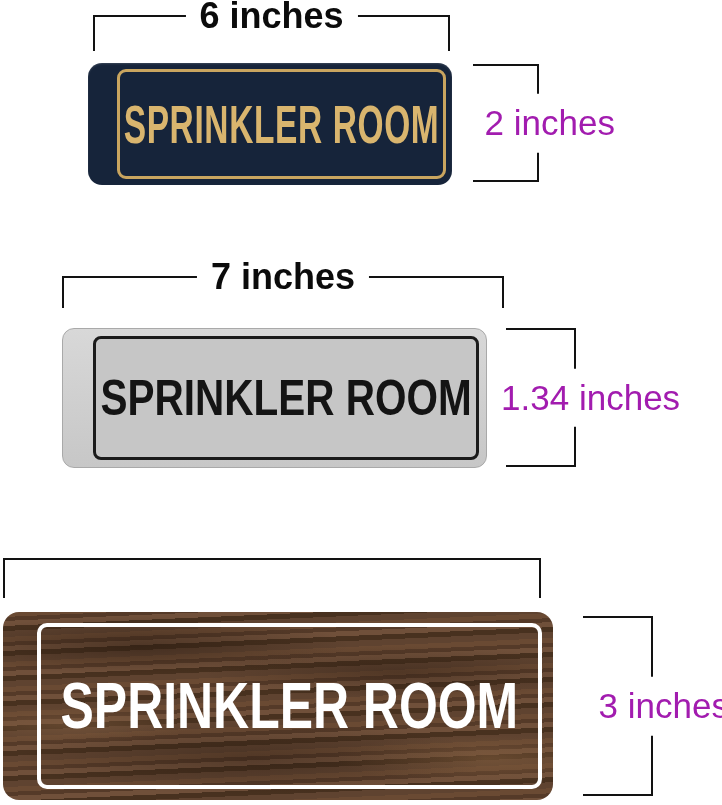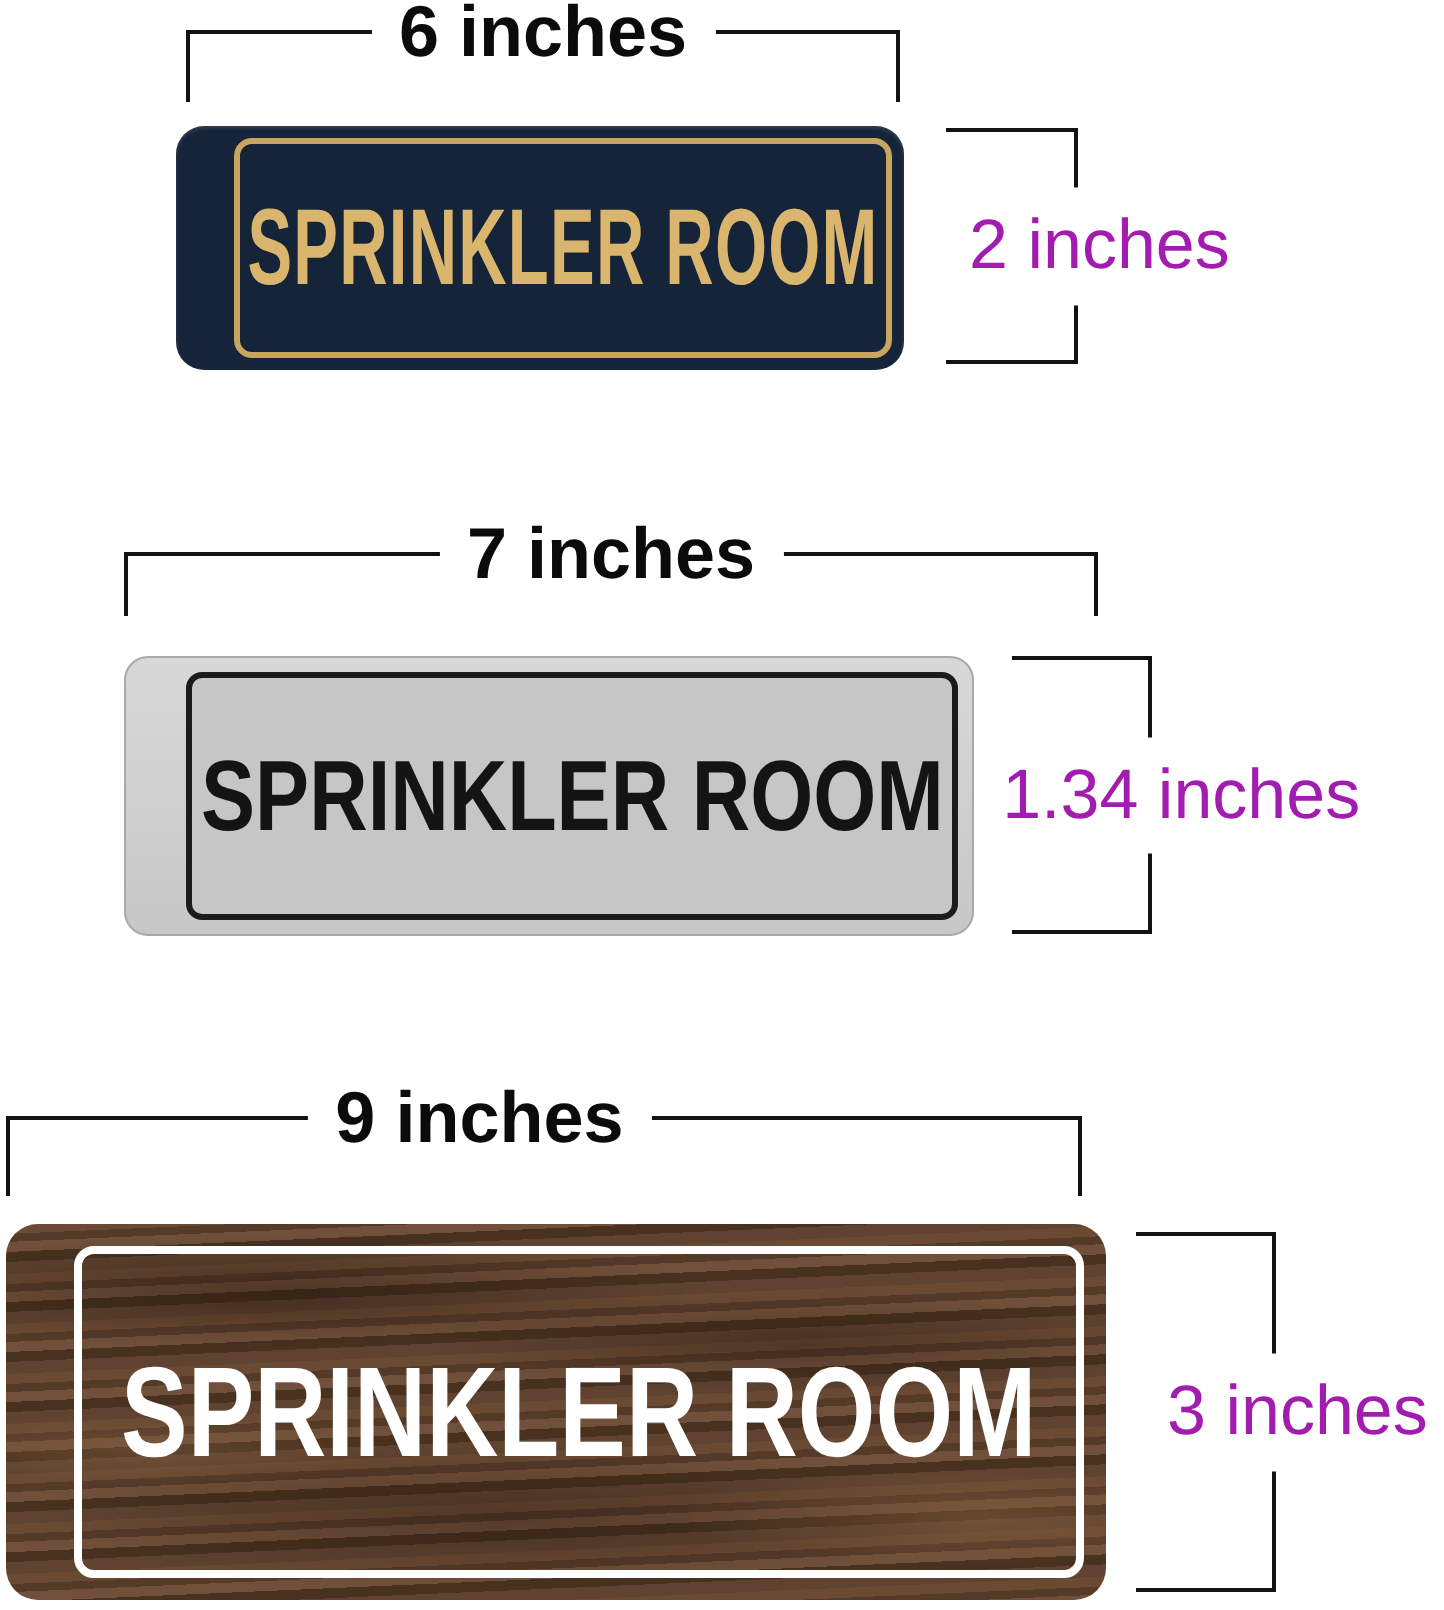--- a/index.html
+++ b/index.html
@@ -83,21 +83,21 @@
     </div>
   </div>
 
   <div class="vdim" style="left:537px;top:64px;height:118px;">
     <div class="vline"></div>
     <div class="vtick t" style="width:66px;"></div>
     <div class="vtick b" style="width:66px;"></div>
     <div class="dlabel">2 inches</div>
   </div>
 
-  <div class="hdim" style="left:62px;top:276px;width:487px;height:33px;">
+  <div class="hdim" style="left:62px;top:276px;width:442px;height:33px;">
     <div class="hline"></div>
     <div class="tick l" style="height:32px;"></div>
     <div class="tick r" style="height:32px;"></div>
     <div class="dlabel">7 inches</div>
   </div>
 
   <div class="sign sign-silver">
     <div class="face">
       <span class="sign-text">SPRINKLER ROOM</span>
     </div>
@@ -107,29 +107,28 @@
     <div class="vline"></div>
     <div class="vtick t" style="width:70px;"></div>
     <div class="vtick b" style="width:70px;"></div>
     <div class="dlabel">1.34 inches</div>
   </div>
 
   <div class="hdim" style="left:3px;top:558px;width:538px;height:41px;">
     <div class="hline"></div>
     <div class="tick l" style="height:40px;"></div>
     <div class="tick r" style="height:40px;"></div>
-    <div class="dlabel" style="left:44%;">9 inches</div>
   </div>
 
   <div class="sign sign-walnut">
     <div class="face">
       <span class="sign-text">SPRINKLER ROOM</span>
     </div>
   </div>
 
-  <div class="vdim" style="left:636px;top:616px;height:180px;text-decoration:underline;">
+  <div class="vdim" style="left:651px;top:616px;height:180px;text-decoration:underline;">
     <div class="vline"></div>
     <div class="vtick t" style="width:70px;"></div>
     <div class="vtick b" style="width:70px;"></div>
     <div class="dlabel">3 inches</div>
   </div>
 
 </div>
 
 </body></html>

